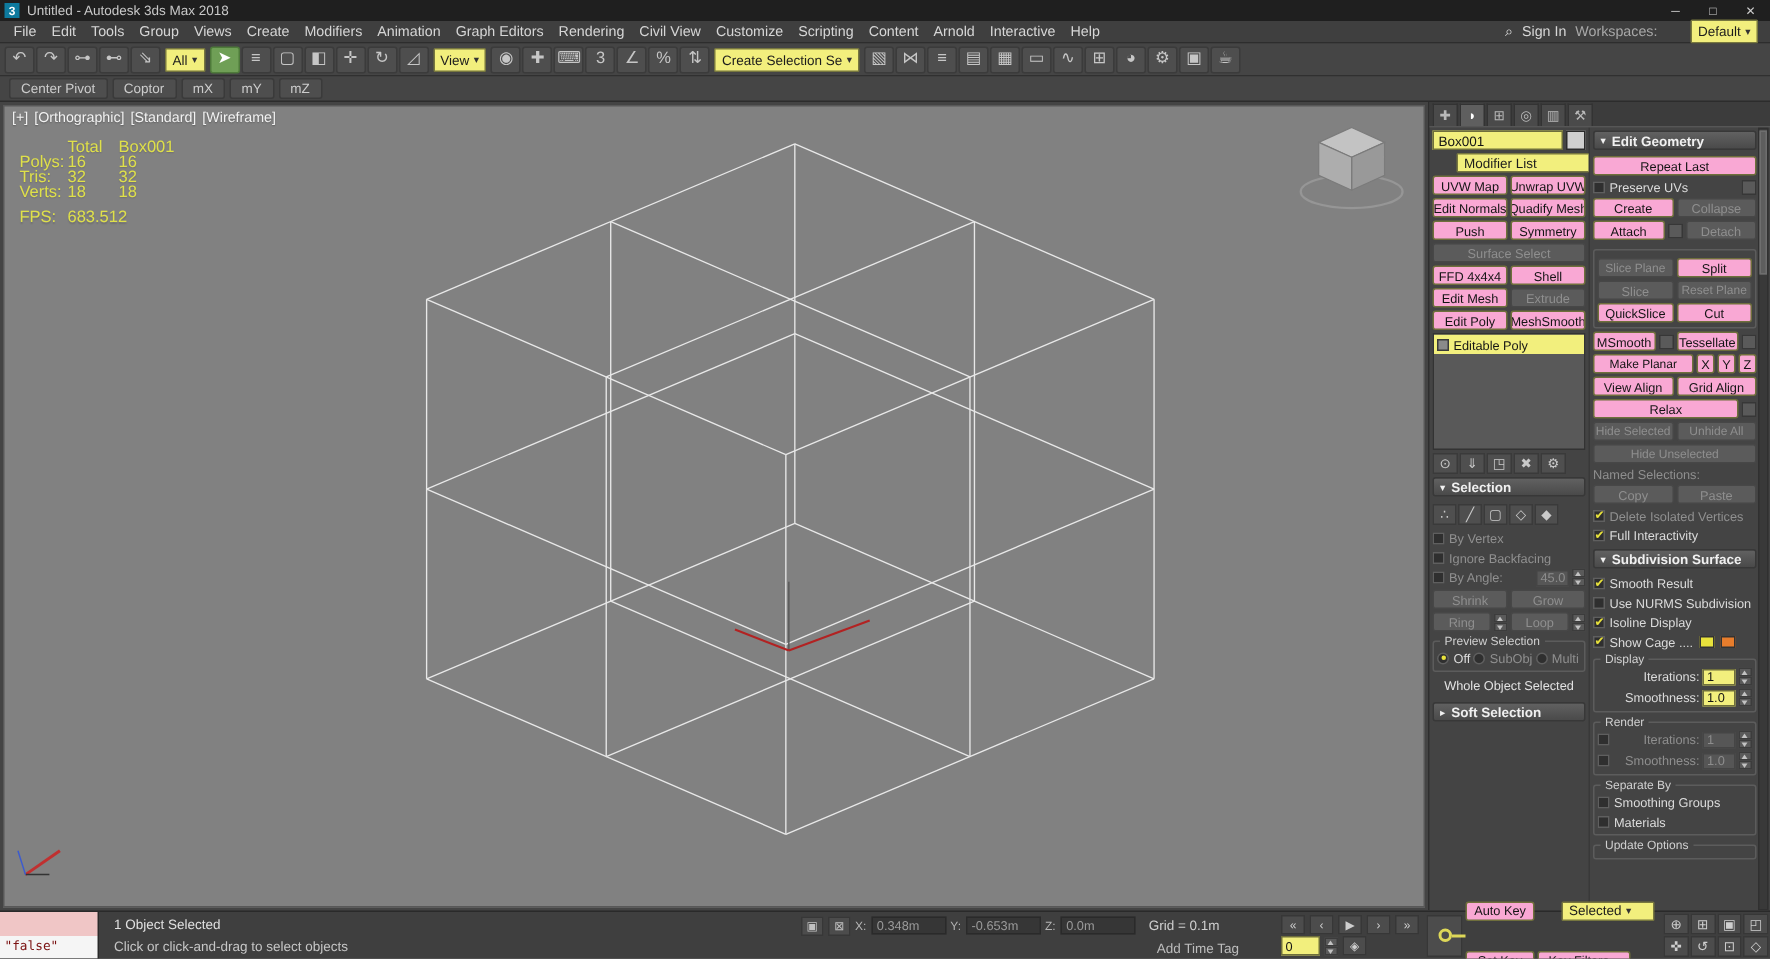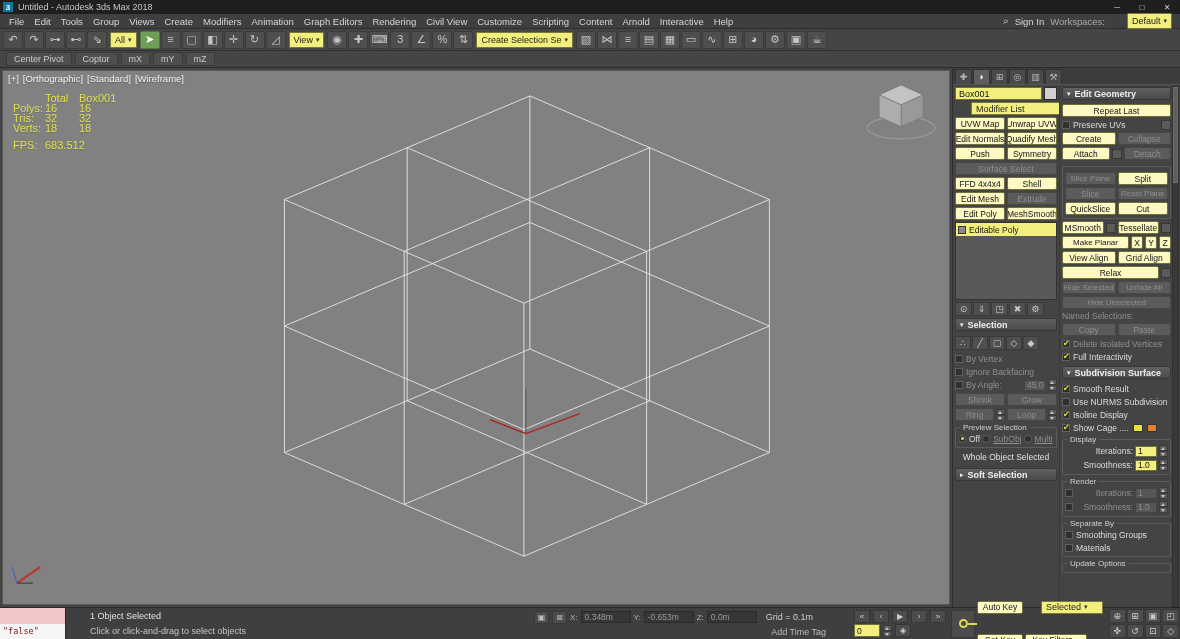--- a/index.html
+++ b/index.html
@@ -16,21 +16,21 @@
   
   .menubar{height:15px;background:#3f3f3f;border-bottom:1px solid #2d2d2d;display:flex;align-items:center;padding:0 4px;font-size:9.5px;color:#d6d6d6;flex:0 0 auto;}
   .menu-item{padding:0 5px;height:100%;display:flex;align-items:center;white-space:nowrap;}
   .menubar-right{margin-left:auto;display:flex;align-items:center;gap:6px;padding-right:4px;}
   .dimtxt{color:#a8a8a8;}
 
   
   .ydrop{height:16px;background:#f2ef7d;border:1px solid #77773f;border-radius:1px;color:#1c1c1c;font-size:9px;display:inline-flex;align-items:center;gap:3px;padding:0 4px;white-space:nowrap;margin-left:16px;}
   .ydrop::after{content:"▾";font-size:7px;color:#333;}
   .ydrop.full{width:100%;justify-content:space-between;height:13px;}
-  .ybtn{background:#fef9c3;border:1px solid #6f6f3c;border-radius:2px;color:#141414;font-size:8.5px;height:13px;display:flex;align-items:center;justify-content:center;white-space:nowrap;overflow:hidden;padding:0 2px;}
+  .ybtn{background:#f9a8d4;border:1px solid #6f6f3c;border-radius:2px;color:#141414;font-size:8.5px;height:13px;display:flex;align-items:center;justify-content:center;white-space:nowrap;overflow:hidden;padding:0 2px;}
   .ybtn.disabled{background:#5b5b5b;color:#8f8f8f;border-color:#474747;}
   .ybtn.sm8{font-size:8px;}
   .ybtn.xyz{width:12px;flex:0 0 auto;}
   .yfield{background:#f2ef7d;border:1px solid #6f6f3c;color:#141414;font-size:9px;height:13px;display:flex;align-items:center;padding:0 3px;}
 
   
   .toolbar{height:22px;background:#454545;border-bottom:1px solid #303030;display:flex;align-items:center;gap:1px;padding:0 3px;flex:0 0 auto;}
   .tbtn{width:20px;height:18px;background:#4e4e4e;border:1px solid #3b3b3b;border-radius:2px;color:#c6c6c6;font-size:11px;line-height:1;display:flex;align-items:center;justify-content:center;flex:0 0 auto;}
   .tbtn.active{background:#6f9f56;border-color:#4e7a3a;color:#fff;}
   .toolbar .ydrop{margin:0 2px;flex:0 0 auto;}
@@ -81,21 +81,21 @@
   .gbox{position:relative;border:1px solid #5c5c5c;border-radius:2px;margin-top:4px;padding:5px 2px 3px;display:flex;flex-direction:column;gap:2px;}
   .gtitle{position:absolute;top:-5px;left:4px;background:#444;padding:0 3px;font-size:8px;color:#d0d0d0;line-height:9px;}
 
   .chk{display:flex;align-items:center;gap:3px;height:11px;font-size:8.5px;color:#dcdcdc;white-space:nowrap;overflow:hidden;}
   .chk .box{width:8px;height:8px;background:#2f2f2f;border:1px solid #5f5f5f;position:relative;flex:0 0 auto;}
   .chk.checked .box::after{content:"✔";position:absolute;left:0;top:-2px;font-size:8px;color:#e8e23c;}
   .chk.dim{color:#909090;}
   .radio{display:flex;align-items:center;gap:3px;height:11px;font-size:8.5px;color:#dcdcdc;white-space:nowrap;}
   .radio .dot{width:8px;height:8px;border-radius:50%;background:#2f2f2f;border:1px solid #5f5f5f;position:relative;flex:0 0 auto;}
   .radio.selected .dot::after{content:"";position:absolute;inset:1.5px;border-radius:50%;background:#e8e23c;}
-  .radio.dim{color:#909090;text-decoration:underline;}
+  .radio.dim{color:#909090;}
 
   .vfield{background:#f2ef7d;border:1px solid #6f6f3c;color:#141414;font-size:8.5px;height:11px;display:flex;align-items:center;padding:0 2px;}
   .vfield.dis{background:#565656;color:#8d8d8d;border-color:#454545;}
   .w22{width:22px;flex:0 0 auto;}
   .w26{width:26px;flex:0 0 auto;}
   .setbox{width:10px;height:10px;background:#5a5a5a;border:1px solid #373737;flex:0 0 auto;}
   .spinner{display:inline-flex;flex-direction:column;width:9px;height:12px;flex:0 0 auto;}
   .spinner i{flex:1;background:#5a5a5a;border:1px solid #3c3c3c;position:relative;}
   .spinner i.up::after{content:"";position:absolute;left:1px;top:1px;border-left:2px solid transparent;border-right:2px solid transparent;border-bottom:3px solid #c2c2c2;}
   .spinner i.dn::after{content:"";position:absolute;left:1px;top:1px;border-left:2px solid transparent;border-right:2px solid transparent;border-top:3px solid #c2c2c2;}
@@ -109,21 +109,21 @@
   .chk.swatches .sw{display:inline-block;}
   .sw.sw1{background:#e8e23c;}
   .sw.sw2{background:#e87d2c;}
 
   
   .statusbar{height:32px;background:#3f3f3f;border-top:1px solid #2a2a2a;display:flex;flex:0 0 auto;font-size:9px;}
   .listener{width:66px;display:flex;flex-direction:column;border-right:1px solid #2a2a2a;flex:0 0 auto;}
   .lrow{flex:1;display:flex;align-items:center;padding:0 3px;}
   .lrow.pink{background:#f0c6c6;}
   .lrow.white{background:#f5f5f5;color:#7a1010;font-family:"DejaVu Sans Mono",monospace;font-size:8.5px;}
-  .status-texts{flex:1;display:flex;flex-direction:column;justify-content:space-around;padding:1px 24px;overflow:hidden;}
+  .status-texts{flex:1;display:flex;flex-direction:column;justify-content:space-around;padding:1px 10px;overflow:hidden;}
   .st1{color:#e0e0e0;}
   .st2{color:#c6c6c6;}
   .sb-mid{width:322px;display:flex;flex-direction:column;justify-content:space-around;padding:1px 2px;flex:0 0 auto;}
   .sb-row{display:flex;align-items:center;gap:3px;}
   .mini{width:15px;height:13px;background:#4c4c4c;border:1px solid #373737;color:#c0c0c0;font-size:8px;display:flex;align-items:center;justify-content:center;flex:0 0 auto;}
   .clabel{font-size:8px;color:#b5b5b5;}
   .cfield{width:50px;height:12px;background:#363636;border:1px solid #2a2a2a;color:#9a9a9a;font-size:8.5px;display:flex;align-items:center;padding:0 3px;}
   .gridtxt{margin-left:6px;color:#cfcfcf;white-space:nowrap;}
   .timetag{margin-left:auto;margin-right:26px;color:#bdbdbd;}
   .sb-anim{width:96px;display:flex;flex-direction:column;justify-content:space-around;padding:1px 0;flex:0 0 auto;}

